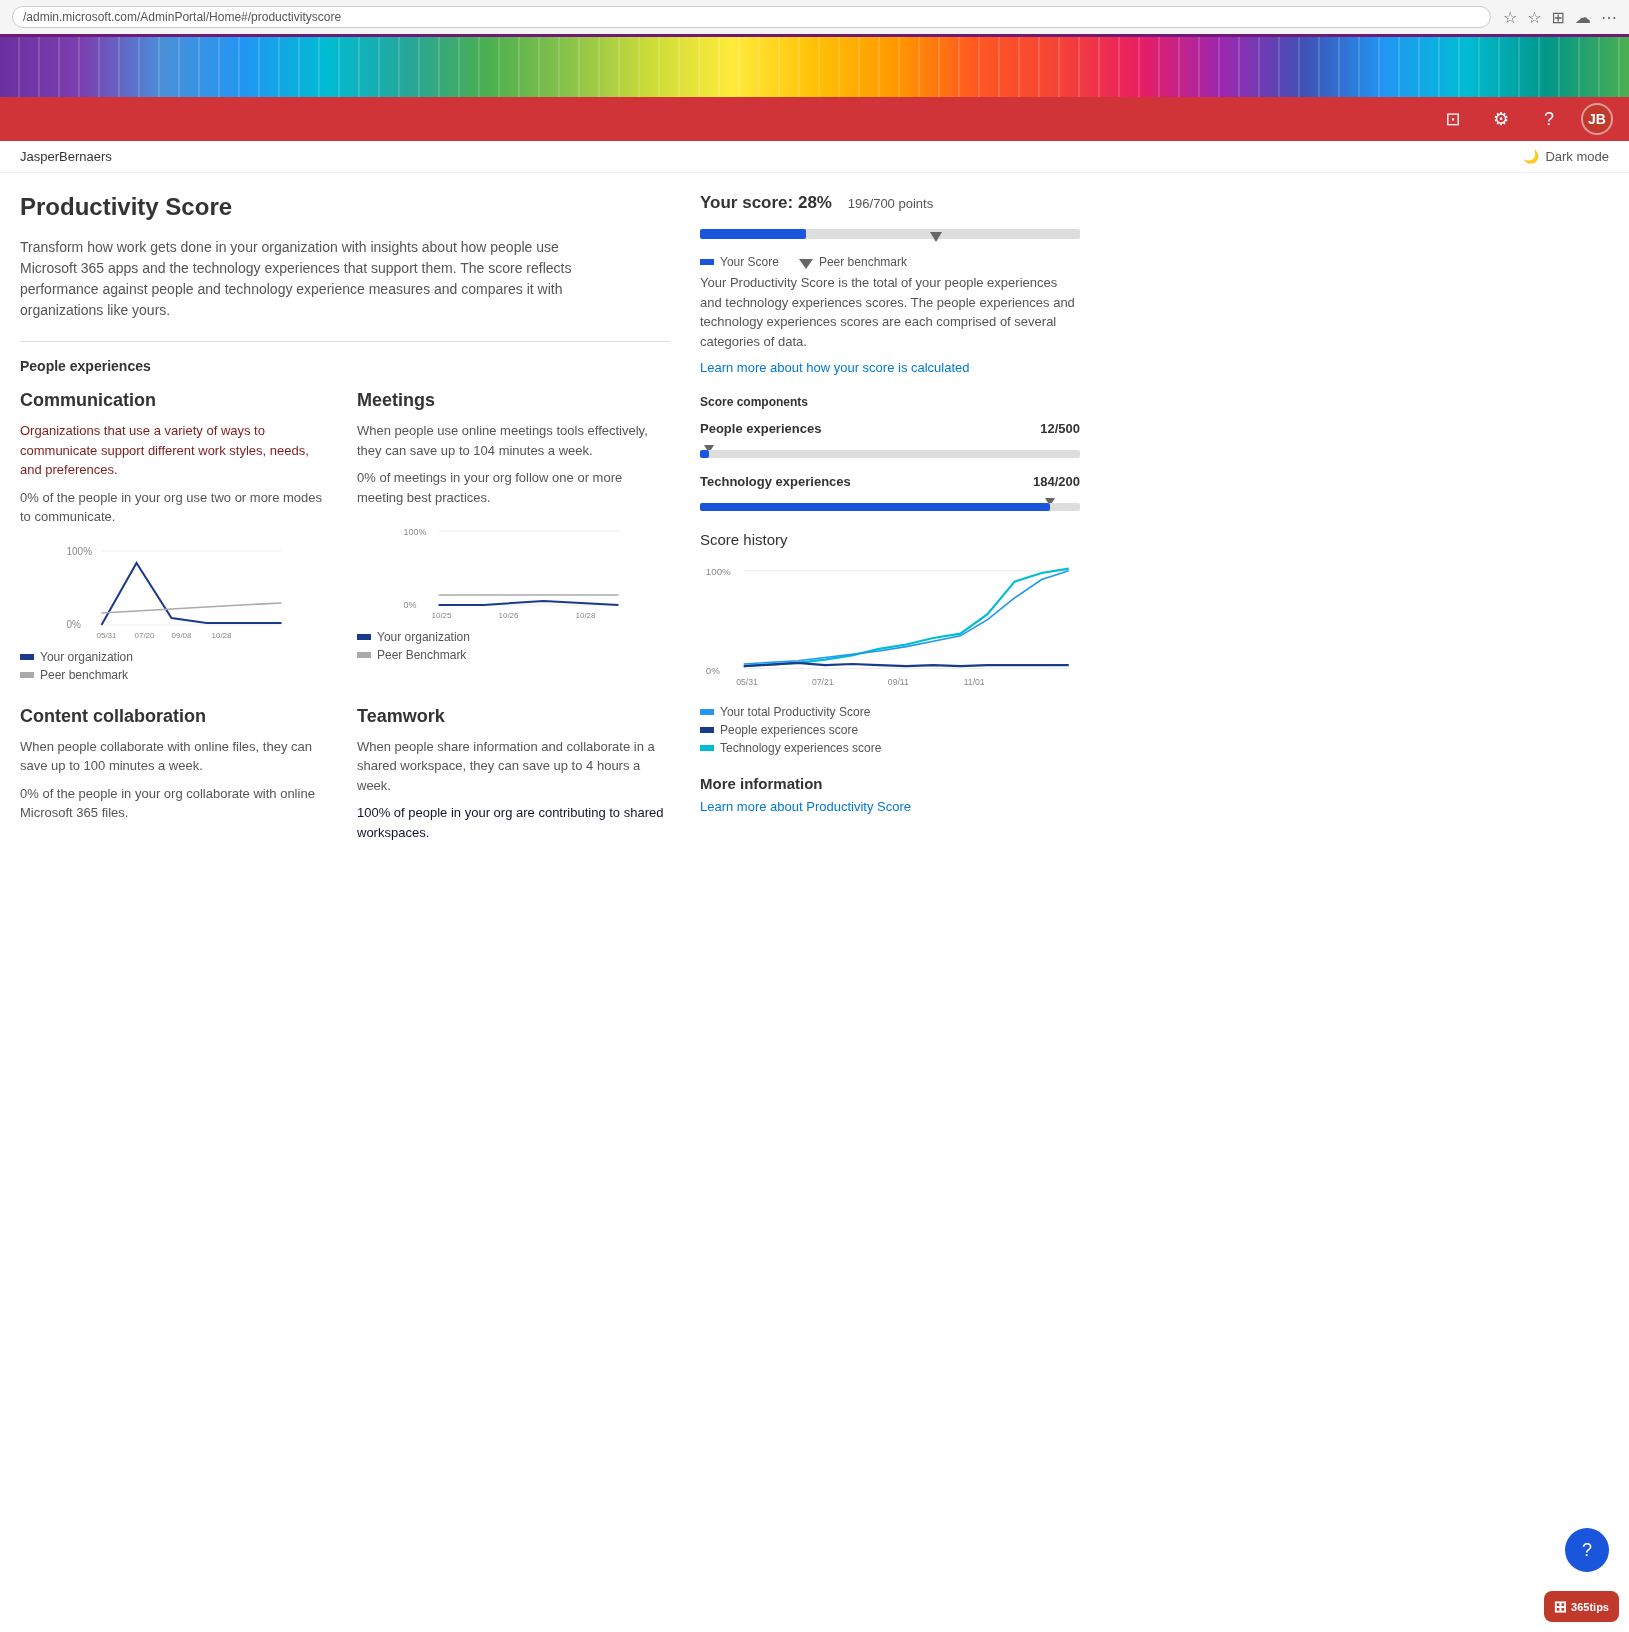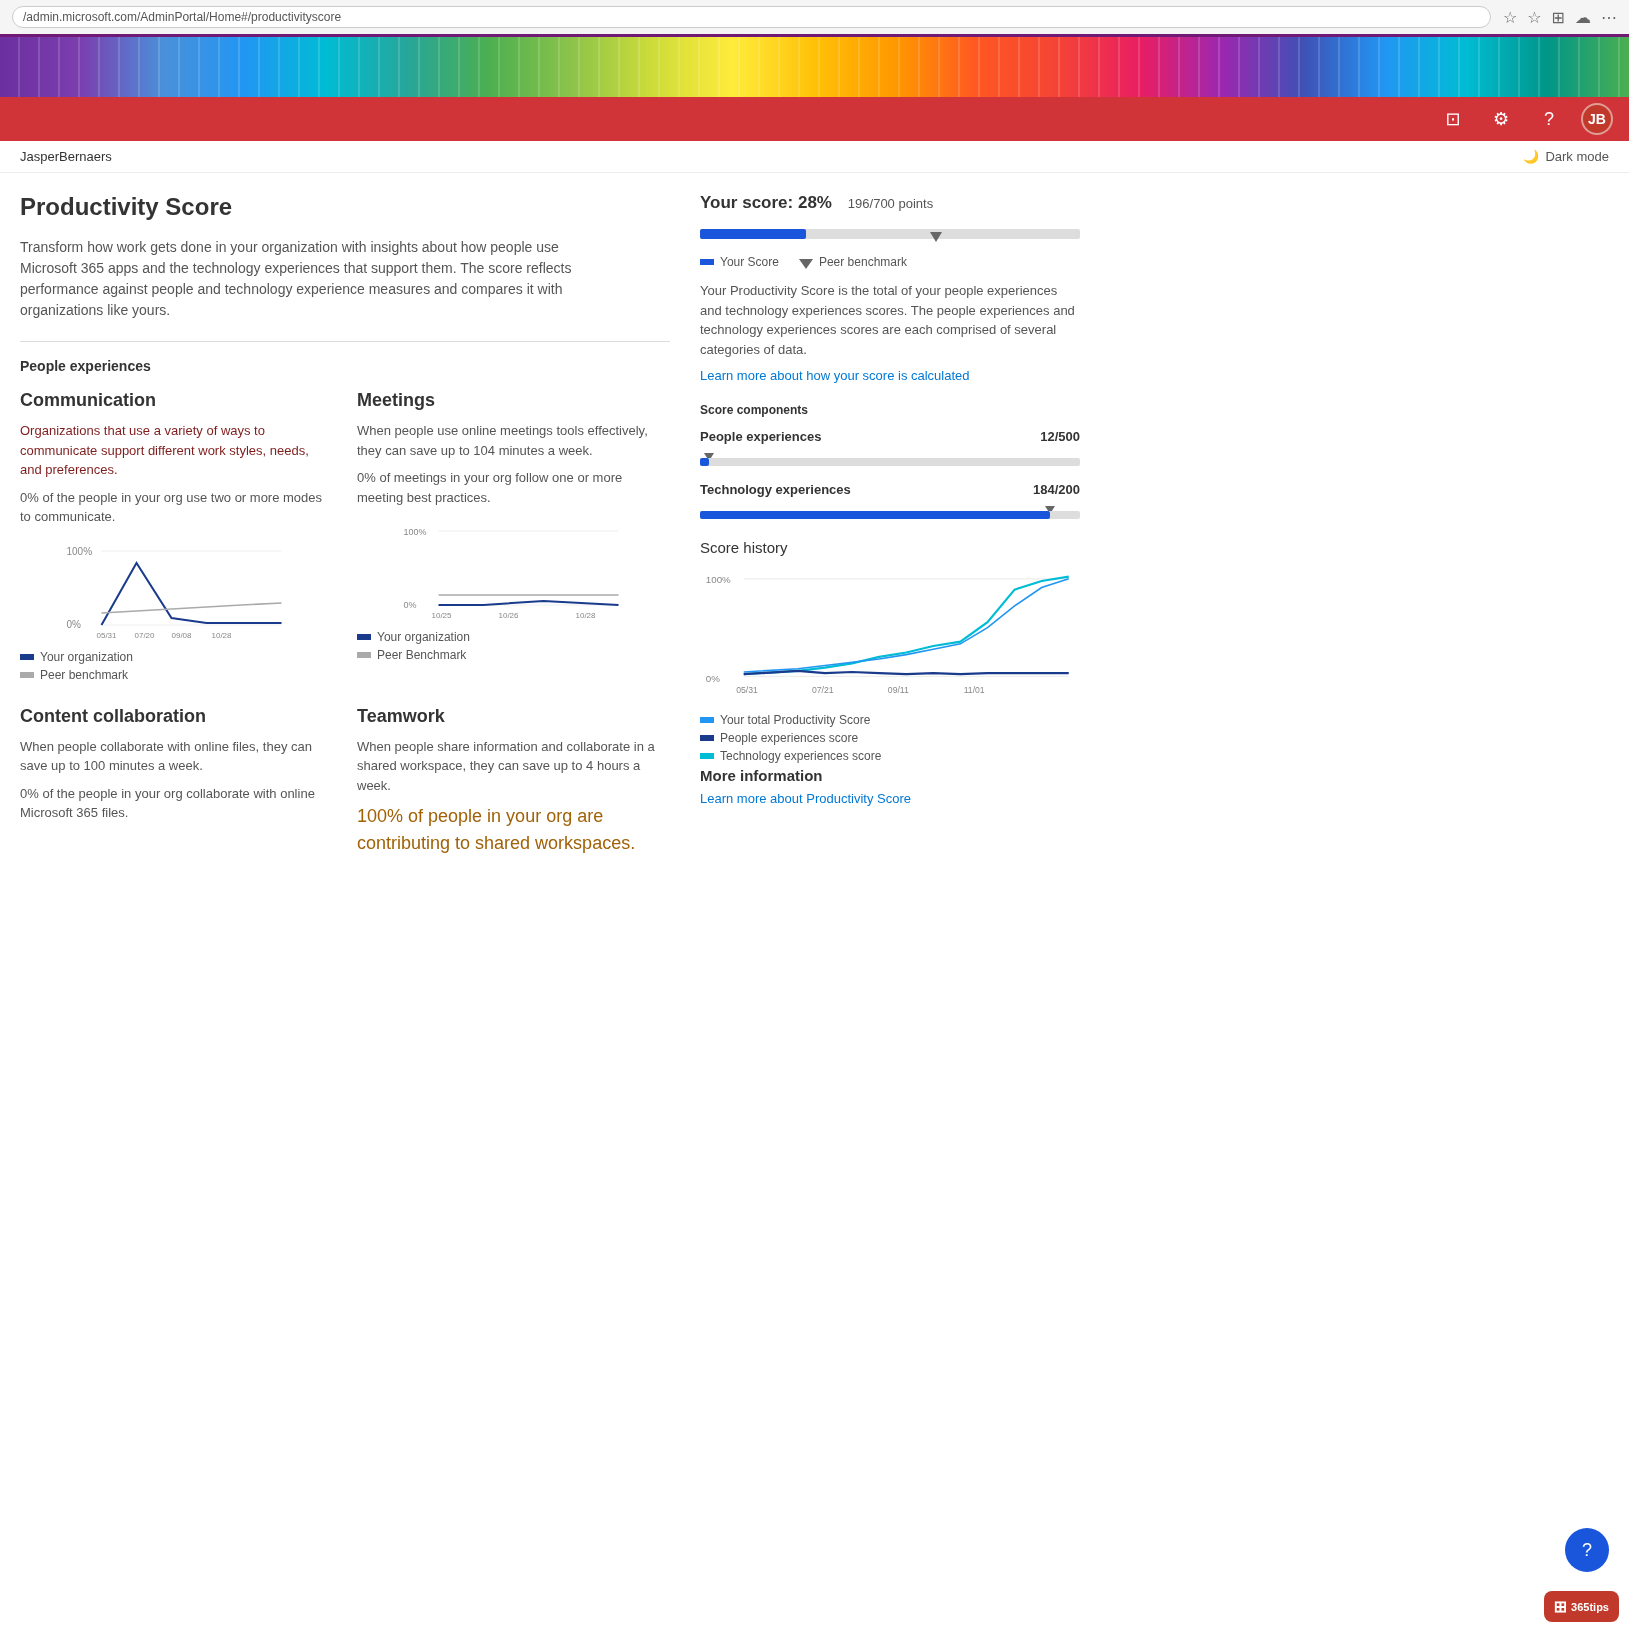--- a/index.html
+++ b/index.html
@@ -205,21 +205,21 @@
     }
     .score-bar-fill {
       height: 10px;
       background: #1a56db;
       border-radius: 2px;
     }
 
     .legend-row {
       display: flex;
       gap: 20px;
-      margin-bottom: 12px;
+      margin-bottom: 4px;
     }
 
     .score-description {
       font-size: 13px;
       color: #555;
       line-height: 1.5;
       margin-bottom: 8px;
     }
 
     .learn-link {
@@ -273,21 +273,21 @@
       font-weight: 400;
       margin-bottom: 12px;
     }
 
     .history-chart {
       width: 100%;
       margin-bottom: 8px;
     }
 
     .more-info {
-      margin-top: 4px;
+      margin-top: 20px;
     }
     .more-info-title {
       font-size: 15px;
       font-weight: 700;
       margin-bottom: 6px;
     }
 
     
     .help-fab {
       position: fixed;
@@ -455,21 +455,21 @@
 
         <div class="card">
           <h3>Content collaboration</h3>
           <p style="font-size:13px; color:#555; line-height:1.5; margin-bottom:8px;">When people collaborate with online files, they can save up to 100 minutes a week.</p>
           <p style="font-size:13px; color:#555; margin-bottom:8px;">0% of the people in your org collaborate with online Microsoft 365 files.</p>
         </div>
 
         <div class="card">
           <h3>Teamwork</h3>
           <p style="font-size:13px; color:#555; line-height:1.5; margin-bottom:8px;">When people share information and collaborate in a shared workspace, they can save up to 4 hours a week.</p>
-          <p style="font-size:18px; color:#a16207; margin-bottom:16px;">100% of people in your org are contributing to shared workspaces.</p>
+          <p style="font-size:13px; color:#0f172a; margin-bottom:16px;">100% of people in your org are contributing to shared workspaces.</p>
         </div>
       </div>
     </div>
 
     <div class="right-panel">
       
       <div class="score-header">
         <span class="score-title">Your score: 28%</span>
         <span class="score-points">196/700 points</span>
       </div>

